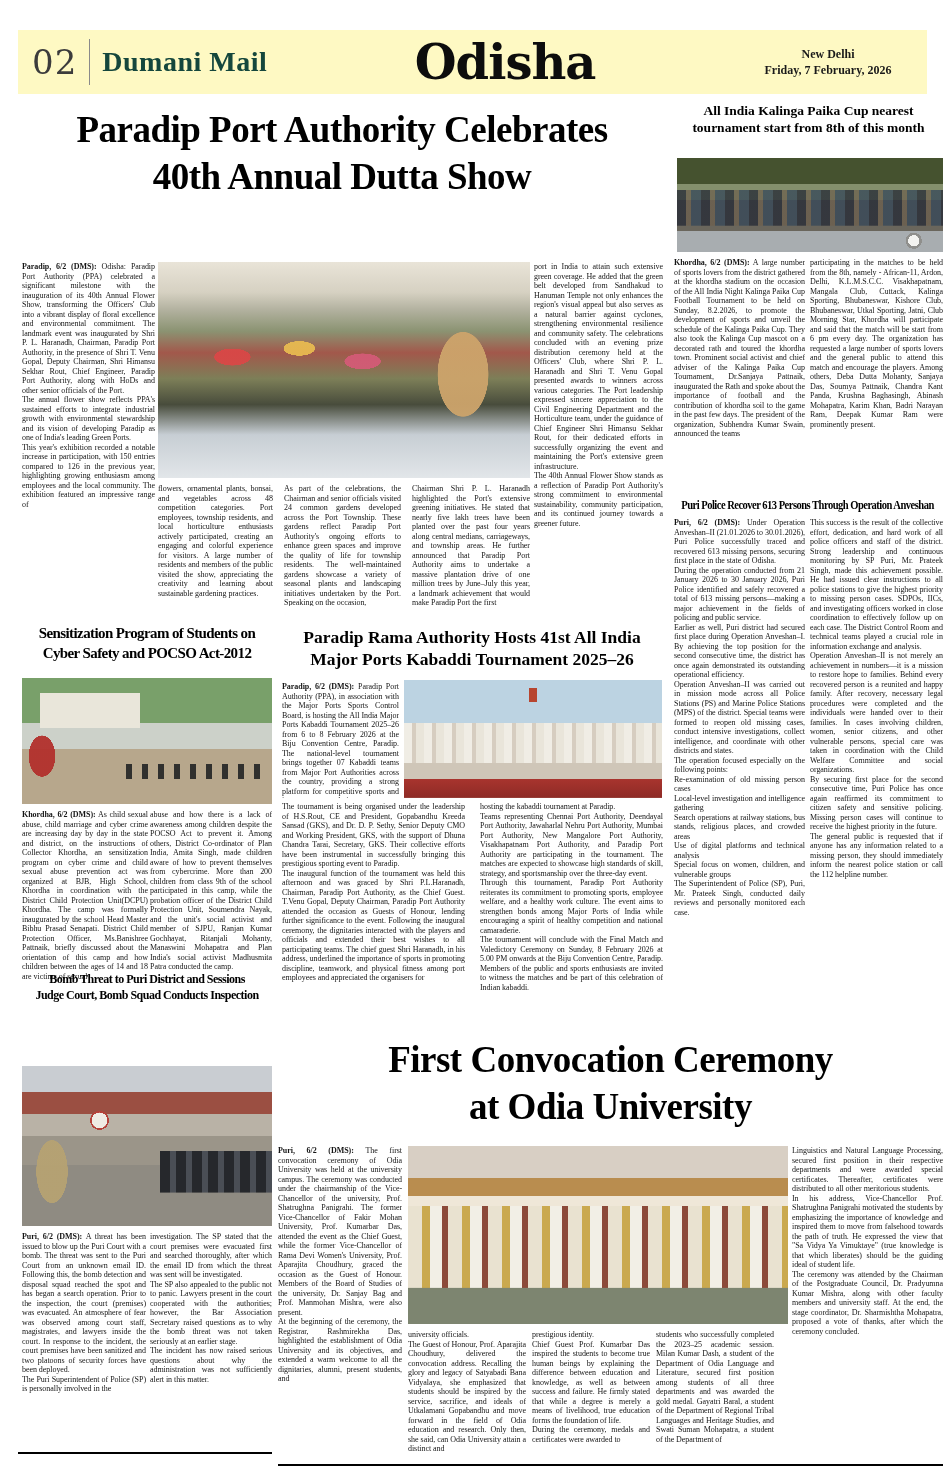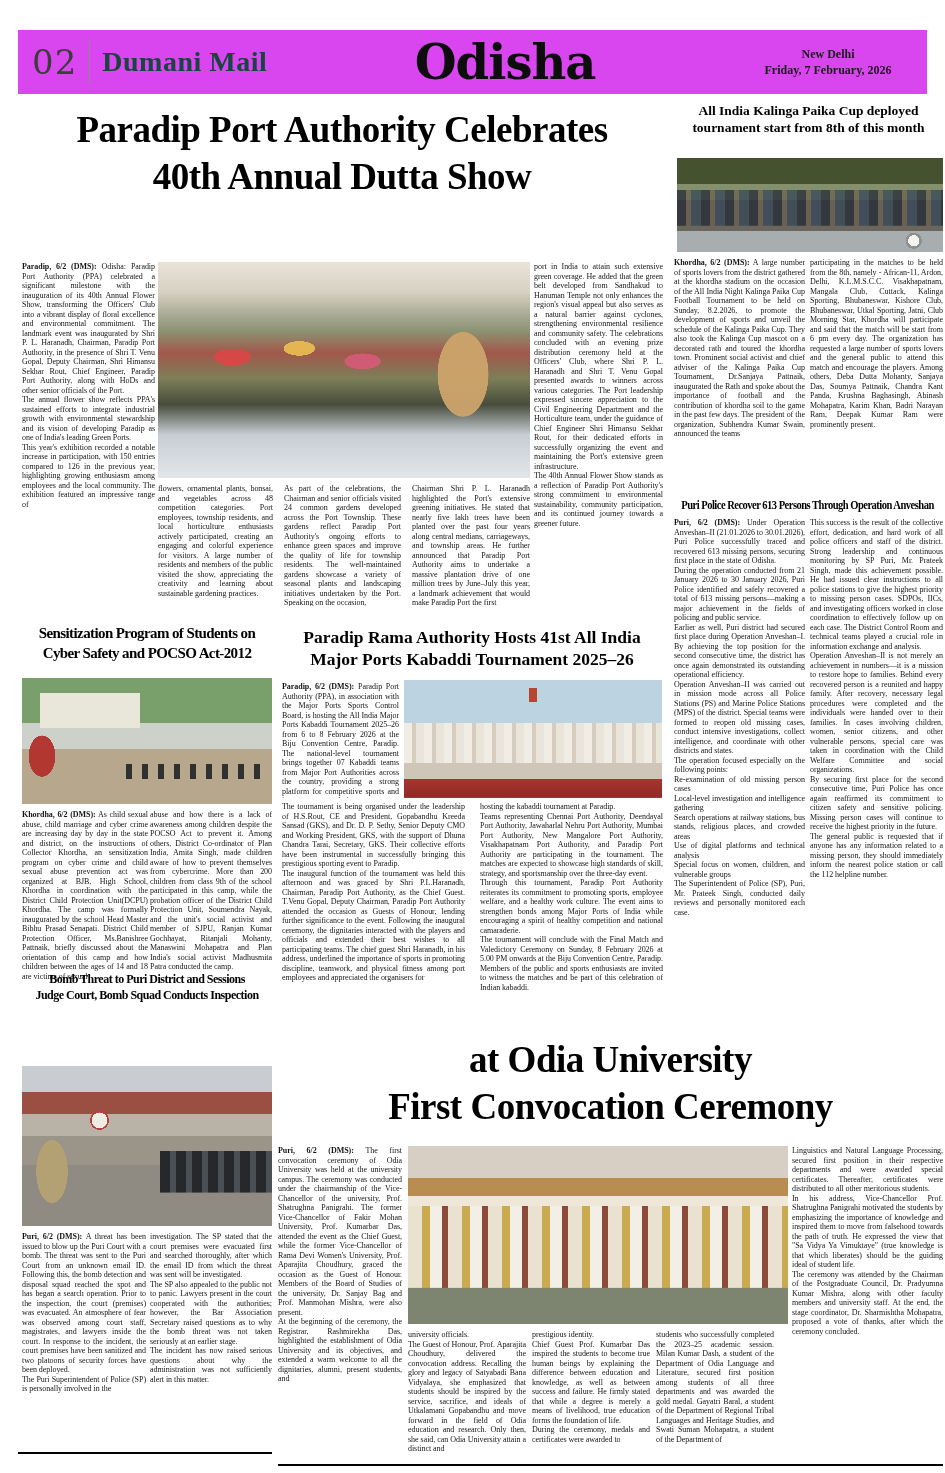--- a/index.html
+++ b/index.html
@@ -1,19 +1,19 @@
 <!DOCTYPE html>
 <html><head>
 <meta charset="utf-8">
 <style>
   html,body{margin:0;padding:0;background:#fff;}
   .page{position:relative;width:945px;height:1473px;background:#fff;overflow:hidden;
         font-family:"Liberation Serif",serif;color:#111;}
   
-  .hdr{position:absolute;left:18px;top:30px;width:909px;height:64px;background:#d946ef;
+  .hdr{position:absolute;left:18px;top:30px;width:909px;height:64px;background:#fef9c3;
        display:flex;align-items:center;padding:0 14px;box-sizing:border-box;}
   .pageno{font-family:"DejaVu Serif",serif;font-size:34px;color:#3c3c3c;font-weight:400;letter-spacing:1px;}
   .hdr-div{width:1px;height:46px;background:#8a8a8a;margin:0 12px;}
   .masthead{font-size:28px;font-weight:bold;color:#15473c;letter-spacing:.5px;}
   .section-ttl{flex:1;text-align:center;font-family:"DejaVu Serif",serif;font-size:48px;font-weight:bold;color:#0d0d0d;letter-spacing:-1px;}
   .dateblock{text-align:center;font-weight:bold;font-size:12px;line-height:1.35;color:#1a1a1a;min-width:170px;}
   
   .hl{position:absolute;font-weight:bold;text-align:center;color:#000;}
   .hl-main{font-size:37px;line-height:47px;letter-spacing:-.5px;}
   .hl-ka{font-size:13.5px;line-height:17px;}
@@ -85,21 +85,21 @@
     <div class="photo ph-flower" style="left:158px;top:262px;width:372px;height:216px;"></div>
     <div class="col" style="left:158px;top:484px;width:115px;height:122px;">flowers, ornamental plants, bonsai, and vegetables across 48 competition categories. Port employees, township residents, and local horticulture enthusiasts actively participated, creating an engaging and colorful experience for visitors. A large number of residents and members of the public visited the show, appreciating the creativity and learning about sustainable gardening practices.</div>
     <div class="col" style="left:284px;top:484px;width:117px;height:122px;">As part of the celebrations, the Chairman and senior officials visited 24 common gardens developed across the Port Township. These gardens reflect Paradip Port Authority's ongoing efforts to enhance green spaces and improve the quality of life for township residents. The well-maintained gardens showcase a variety of seasonal plants and landscaping initiatives undertaken by the Port. Speaking on the occasion,</div>
     <div class="col" style="left:412px;top:484px;width:118px;height:122px;">Chairman Shri P. L. Haranadh highlighted the Port's extensive greening initiatives. He stated that nearly five lakh trees have been planted over the past four years along central medians, carriageways, and township areas. He further announced that Paradip Port Authority aims to undertake a massive plantation drive of one million trees by June–July this year, a landmark achievement that would make Paradip Port the first</div>
     <div class="col" style="left:534px;top:262px;width:129px;height:344px;">port in India to attain such extensive green coverage. He added that the green belt developed from Sandhakud to Hanuman Temple not only enhances the region's visual appeal but also serves as a natural barrier against cyclones, strengthening environmental resilience and community safety. The celebrations concluded with an evening prize distribution ceremony held at the Officers' Club, where Shri P. L. Haranadh and Shri T. Venu Gopal presented awards to winners across various categories. The Port leadership expressed sincere appreciation to the Civil Engineering Department and the Horticulture team, under the guidance of Chief Engineer Shri Himansu Sekhar Rout, for their dedicated efforts in successfully organizing the event and maintaining the Port's extensive green infrastructure.
 The 40th Annual Flower Show stands as a reflection of Paradip Port Authority's strong commitment to environmental sustainability, community participation, and its continued journey towards a greener future.</div>
   </div>
 
   <div>
     <div class="hl hl-ka" style="left:674px;top:102px;width:269px;">
-      <div>All India Kalinga Paika Cup deployed</div>
+      <div>All India Kalinga Paika Cup nearest</div>
       <div>tournament start from 8th of this month</div>
     </div>
     <div class="photo ph-kalinga" style="left:677px;top:158px;width:266px;height:94px;"></div>
     <div class="col" style="left:674px;top:258px;width:131px;height:242px;"><b class="dl">Khordha, 6/2 (DMS):</b> <span>A large number of sports lovers from the district gathered at the khordha stadium on the occasion of the All India Night Kalinga Paika Cup Football Tournament to be held on Sunday, 8.2.2026, to promote the development of sports and unveil the schedule of the Kalinga Paika Cup. They also took the Kalinga Cup mascot on a decorated rath and toured the khordha town. Prominent social activist and chief adviser of the Kalinga Paika Cup Tournament, Dr.Sanjaya Pattnaik, inaugurated the Rath and spoke about the importance of football and the contribution of khordha soil to the game in the past few days. The president of the organization, Subhendra Kumar Swain, announced the teams</span></div>
     <div class="col" style="left:810px;top:258px;width:133px;height:242px;">participating in the matches to be held from the 8th, namely - African-11, Ardon, Delhi, K.L.M.S.C.C. Visakhapatnam, Mangala Club, Cuttack, Kalinga Sporting, Bhubaneswar, Kishore Club, Bhubaneswar, Utkal Sporting, Jatni, Club Morning Star, Khordha will participate and said that the match will be start from 6 pm every day. The organization has requested a large number of sports lovers and the general public to attend this match and encourage the players. Among others, Deba Dutta Mohanty, Sanjaya Das, Soumya Pattnaik, Chandra Kant Panda, Krushna Baghasingh, Abinash Mohapatra, Karim Khan, Badri Narayan Ram, Deepak Kumar Ram were prominently present.</div>
   </div>
 
   <div>
     <div class="hl hl-pp" style="left:672px;top:498px;width:308px;">Puri Police Recover 613 Persons Through Operation Anveshan</div>
     <div class="col" style="left:674px;top:518px;width:131px;height:518px;"><b class="dl">Puri, 6/2 (DMS):</b> <span>Under Operation Anveshan–II (21.01.2026 to 30.01.2026), Puri Police successfully traced and recovered 613 missing persons, securing first place in the state of Odisha.
@@ -153,22 +153,22 @@
     <div class="col" style="left:22px;top:1232px;width:124px;height:218px;"><b class="dl">Puri, 6/2 (DMS):</b> <span>A threat has been issued to blow up the Puri Court with a bomb. The threat was sent to the Puri Court from an unknown email ID. Following this, the bomb detection and disposal squad reached the spot and has began a search operation. Prior to the inspection, the court (premises) was evacuated. An atmosphere of fear was observed among court staff, magistrates, and lawyers inside the court. In response to the incident, the court premises have been sanitized and two platoons of security forces have been deployed.
 The Puri Superintendent of Police (SP) is personally involved in the</span></div>
     <div class="col" style="left:150px;top:1232px;width:122px;height:218px;">investigation. The SP stated that the court premises were evacuated first and searched thoroughly, after which the email ID from which the threat was sent will be investigated.
 The SP also appealed to the public not to panic. Lawyers present in the court cooperated with the authorities; however, the Bar Association Secretary raised questions as to why the bomb threat was not taken seriously at an earlier stage.
 The incident has now raised serious questions about why the administration was not sufficiently alert in this matter.</div>
     <div class="rule" style="left:18px;top:1452px;width:254px;height:2px;"></div>
   </div>
 
   <div>
     <div class="hl hl-cv" style="left:278px;top:1036px;width:665px;">
+      <div>First Convocation Ceremony</div>
       <div>at Odia University</div>
-      <div>First Convocation Ceremony</div>
     </div>
     <div class="col" style="left:278px;top:1146px;width:124px;height:316px;"><b class="dl">Puri, 6/2 (DMS):</b> <span>The first convocation ceremony of Odia University was held at the university campus. The ceremony was conducted under the chairmanship of the Vice-Chancellor of the university, Prof. Shatrughna Panigrahi. The former Vice-Chancellor of Fakir Mohan University, Prof. Kumarbar Das, attended the event as the Chief Guest, while the former Vice-Chancellor of Rama Devi Women's University, Prof. Aparajita Choudhury, graced the occasion as the Guest of Honour. Members of the Board of Studies of the university, Dr. Sanjay Bag and Prof. Manmohan Mishra, were also present.
 At the beginning of the ceremony, the Registrar, Rashmirekha Das, highlighted the establishment of Odia University and its objectives, and extended a warm welcome to all the dignitaries, alumni, present students, and</span></div>
     <div class="photo ph-conv" style="left:408px;top:1146px;width:380px;height:178px;"></div>
     <div class="col" style="left:408px;top:1330px;width:118px;height:136px;">university officials.
 The Guest of Honour, Prof. Aparajita Choudhury, delivered the convocation address. Recalling the glory and legacy of Satyabadi Bana Vidyalaya, she emphasized that students should be inspired by the service, sacrifice, and ideals of Utkalamani Gopabandhu and move forward in the field of Odia education and research. Only then, she said, can Odia University attain a distinct and</div>
     <div class="col" style="left:532px;top:1330px;width:118px;height:136px;">prestigious identity.
 Chief Guest Prof. Kumarbar Das inspired the students to become true human beings by explaining the difference between education and knowledge, as well as between success and failure. He firmly stated that while a degree is merely a means of livelihood, true education forms the foundation of life.
 During the ceremony, medals and certificates were awarded to</div>
     <div class="col" style="left:656px;top:1330px;width:118px;height:136px;">students who successfully completed the 2023–25 academic session. Milan Kumar Dash, a student of the Department of Odia Language and Literature, secured first position among students of all three departments and was awarded the gold medal. Gayatri Baral, a student of the Department of Regional Tribal Languages and Heritage Studies, and Swati Suman Mohapatra, a student of the Department of</div>

